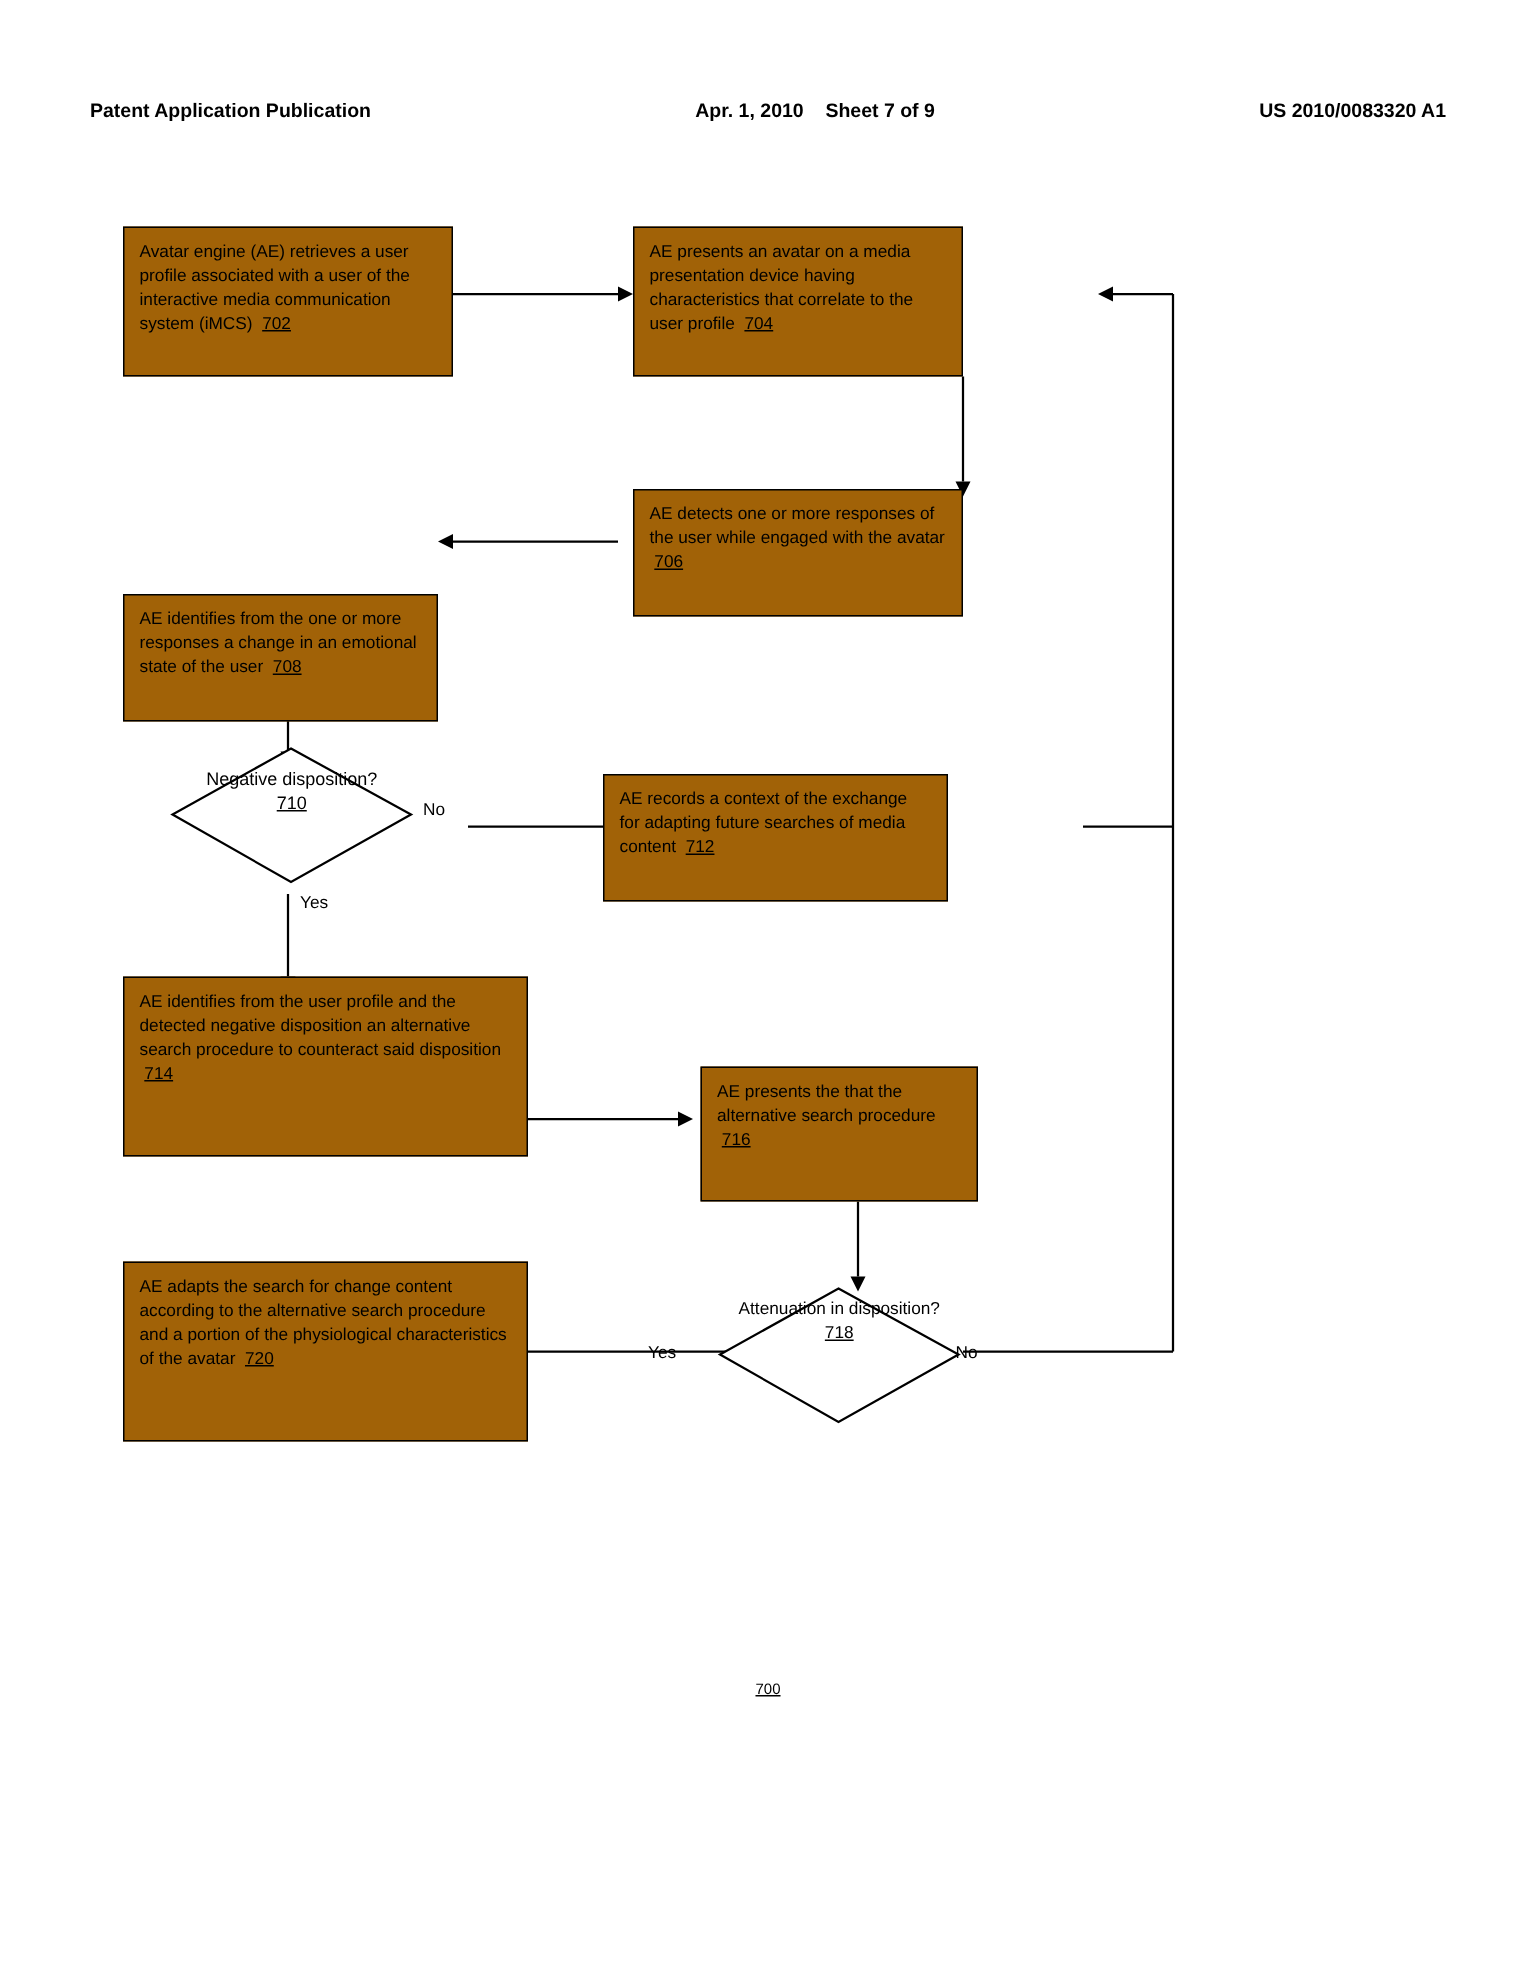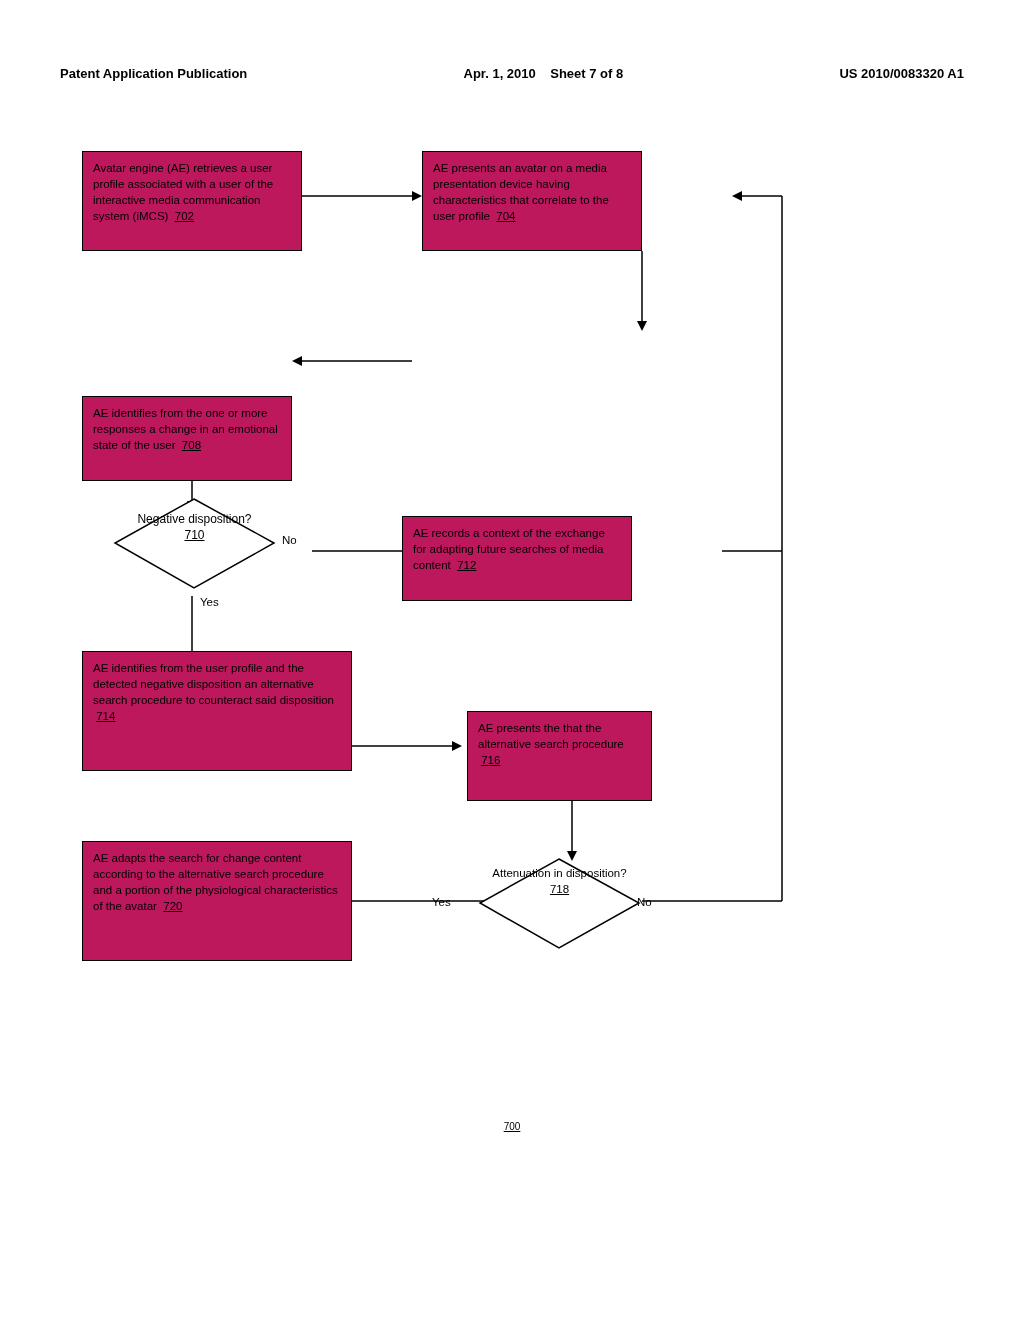--- a/index.html
+++ b/index.html
@@ -49,21 +49,21 @@
     .diagram-container {
       position: relative;
       width: 860px;
       height: 980px;
       margin: 40px auto 0 auto;
     }
 
     .flow-box {
       position: absolute;
       border: 1.5px solid #000;
-      background: #be185d;
+      background: #a16207;
       font-size: 11.5px;
       line-height: 1.4;
       padding: 8px 10px;
       text-align: left;
     }
 
     .figure-label {
       text-align: center;
       margin-top: 20px;
       font-size: 14px;
@@ -81,21 +81,21 @@
   </style>
 </head>
 <body>
 
 <div class="page">
 
   <div class="header">
     <div class="header-left">Patent Application Publication</div>
     <div class="header-center">
       <span>Apr. 1, 2010</span>&nbsp;&nbsp;&nbsp;
-      <span>Sheet 7 of 8</span>
+      <span>Sheet 7 of 9</span>
     </div>
     <div class="header-right">US 2010/0083320 A1</div>
   </div>
 
   <div class="diagram-container">
 
     <svg style="position:absolute;top:0;left:0;width:100%;height:100%;overflow:visible;">
 
       <line x1="220" y1="75" x2="330" y2="75" stroke="#000" stroke-width="1.5"></line>
       <polygon points="330,70 340,75 330,80" fill="#000"></polygon>
@@ -136,20 +136,24 @@
     <div class="flow-box" style="left:0;top:30px;width:220px;min-height:100px;">
       <span>Avatar engine (AE) retrieves a user profile associated with a user of the interactive media communication system (iMCS)</span>
       &nbsp;<span class="ref-num">702</span>
     </div>
 
     <div class="flow-box" style="left:340px;top:30px;width:220px;min-height:100px;">
       <span>AE presents an avatar on a media presentation device having characteristics that correlate to the user profile</span>
       &nbsp;<span class="ref-num">704</span>
     </div>
 
+    <div class="flow-box" style="left:340px;top:205px;width:220px;min-height:85px;">
+      <span>AE detects one or more responses of the user while engaged with the avatar</span>
+      &nbsp;<span class="ref-num">706</span>
+    </div>
 
     <div class="flow-box" style="left:0;top:275px;width:210px;min-height:85px;">
       <span>AE identifies from the one or more responses a change in an emotional state of the user</span>
       &nbsp;<span class="ref-num">708</span>
     </div>
 
     <div style="position:absolute;left:30px;top:375px;width:165px;height:95px;">
       <svg viewBox="0 0 165 95" style="width:165px;height:95px;">
         <polygon points="82,3 162,47 82,92 3,47" fill="white" stroke="black" stroke-width="1.5"></polygon>
       </svg>

